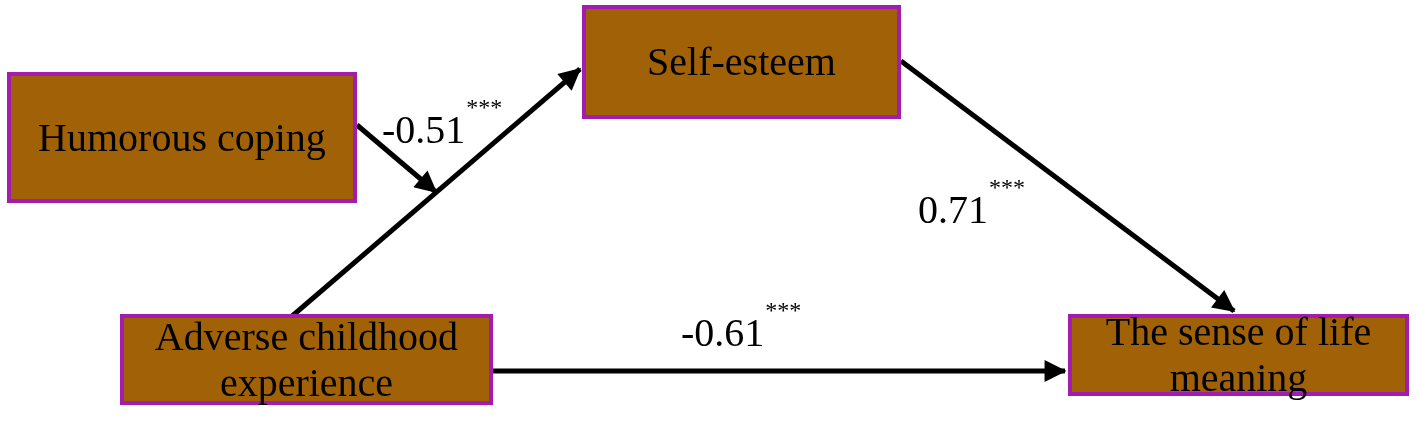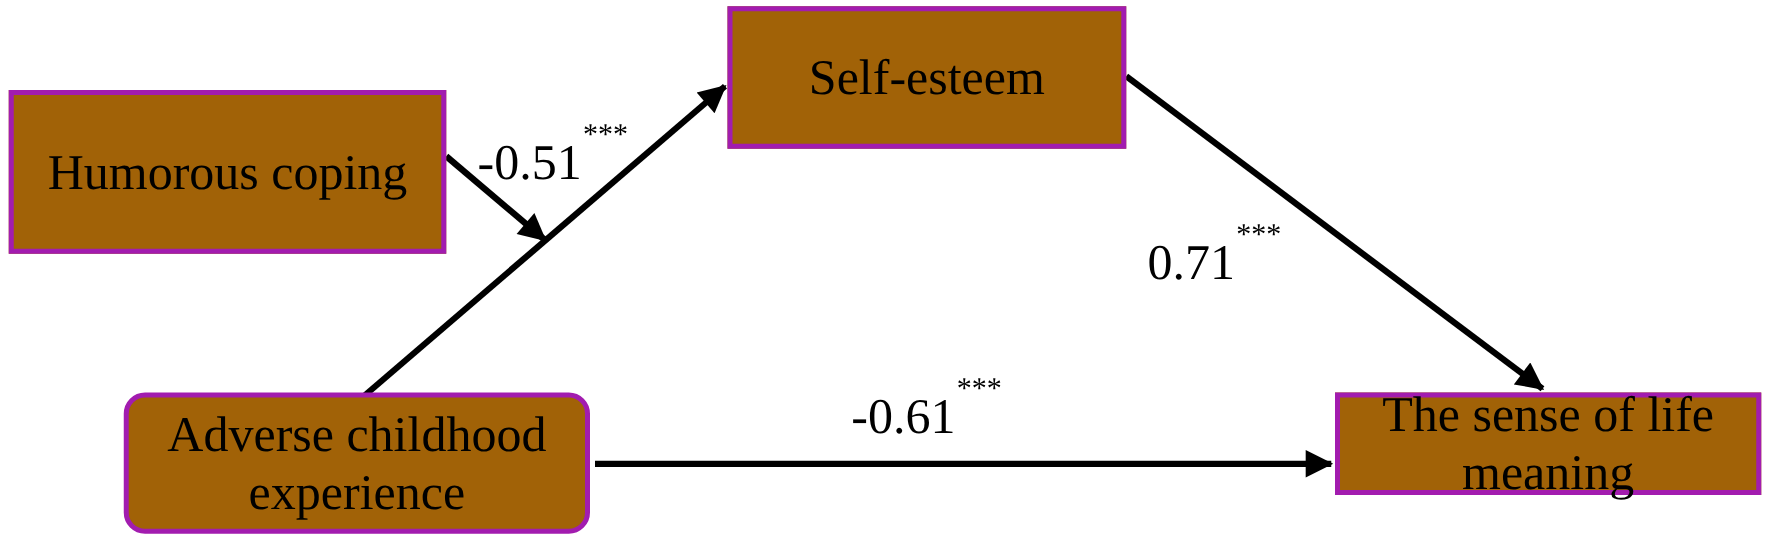--- a/index.html
+++ b/index.html
@@ -35,21 +35,21 @@
     display: flex;
     align-items: center;
     justify-content: center;
     text-align: center;
     font-size: 40px;
     line-height: 1.15;
     white-space: pre-line;
   }
   .node-humorous   { left: 7px;    top: 72px;  width: 350px; height: 131px; }
   .node-selfesteem { left: 582px;  top: 5px;   width: 319px; height: 114px; }
-  .node-ace        { left: 99px;  top: 314px; width: 373px; height: 113px; border-radius: 17px; }
+  .node-ace        { left: 120px;  top: 314px; width: 373px; height: 91px; }
   .node-meaning    { left: 1068px; top: 314px; width: 341px; height: 82px; }
   .coef {
     position: absolute;
     font-size: 40px;
     line-height: 1;
     white-space: nowrap;
   }
   .coef-51 { left: 382px; top: 110px; }
   .coef-27 { left: 424px; top: 188px; }
   .coef-71 { left: 918px; top: 190px; }

